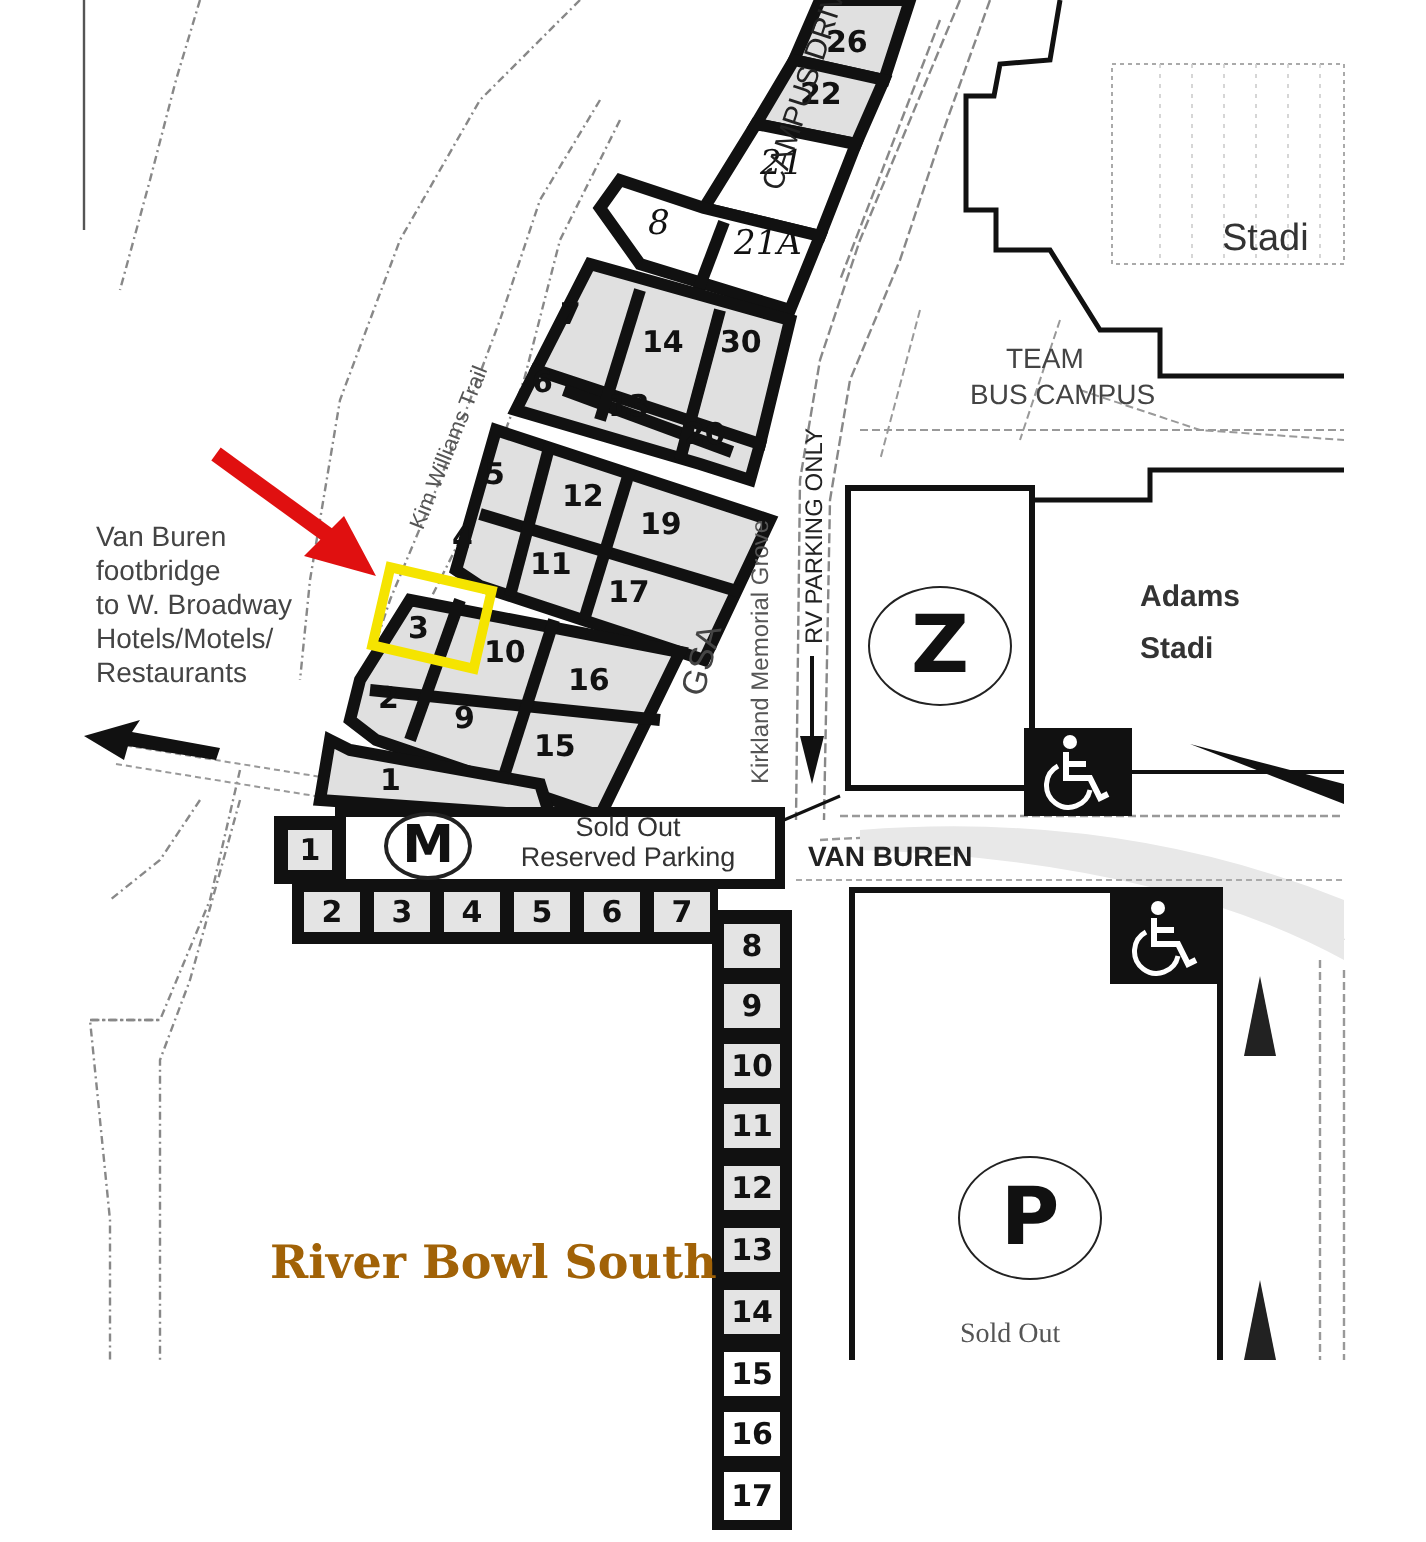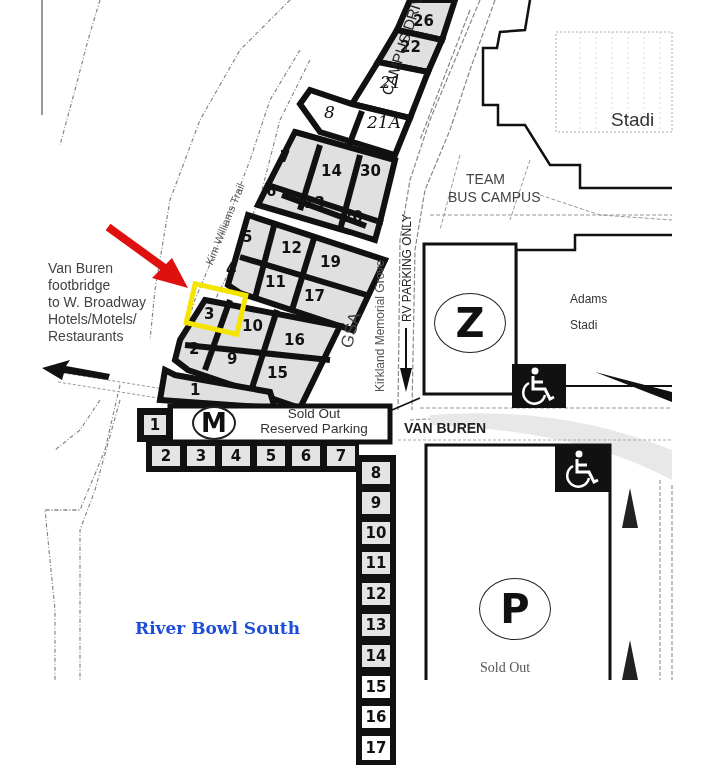--- a/index.html
+++ b/index.html
@@ -1,20 +1,20 @@
 <!DOCTYPE html>
 <html><head>
 <meta charset="utf-8">
 <style>
   html, body { margin: 0; padding: 0; background: #ffffff; }
   body { width: 713px; height: 771px; position: relative; overflow: hidden; font-family: "Liberation Sans", sans-serif; }
   #map { position: absolute; left: 0; top: 0; width: 713px; height: 771px; }
   .lbl { position: absolute; color: #333; font-family: "Liberation Sans", sans-serif; white-space: nowrap; }
   .lot-box { position: absolute; box-sizing: border-box; background: #e4e4e4; border: 5px solid #111; display: flex; align-items: center; justify-content: center; font-family: "DejaVu Sans", sans-serif; font-weight: bold; font-size: 15px; color: #111; }
-  .title { position: absolute; left: 135px; top: 618px; font-family: "DejaVu Serif", serif; font-weight: bold; font-size: 17px; color: #1d4ed8; }
+  .title { position: absolute; left: 135px; top: 618px; font-family: "DejaVu Serif", serif; font-weight: bold; font-size: 23px; color: #a16207; }
   .circle-sym { position: absolute; border-radius: 50%; border: 2px solid #222; background: #fff; display: flex; align-items: center; justify-content: center; font-family: "DejaVu Sans", sans-serif; font-weight: bold; color: #111; box-sizing: border-box; }
   .hc { position: absolute; background: #111; display: flex; align-items: center; justify-content: center; }
 </style>
 </head>
 <body>
 
 <svg id="map" viewBox="0 0 713 771" xmlns="http://www.w3.org/2000/svg">
 
   <g fill="none" stroke="#888" stroke-width="1.2" stroke-dasharray="4 2 1 2">
     <path d="M100 0 L88 40 L75 90 L60 145"></path>
@@ -240,31 +240,31 @@
       <circle cx="16" cy="4" r="3.5" fill="#fff"></circle>
       <path d="M14 9 L14 22 L26 22 L31 32 L35 30" stroke="#fff" stroke-width="3" fill="none"></path>
       <path d="M14 15 L24 15" stroke="#fff" stroke-width="3"></path>
       <path d="M10 16 A11 11 0 1 0 26 28" stroke="#fff" stroke-width="2.5" fill="none"></path>
     </svg>
 </div>
 
 <div class="lbl" style="left:553px;top:60px;font-size:19px;line-height:24px;color:#333;">
   <div style="padding-left:58px;margin-top:48px;">Stadi</div>
 </div>
-<div class="lbl" style="left:448px;top:170px;font-size:14px;line-height:18px;color:#444;">
+<div class="lbl" style="left:485px;top:170px;font-size:14px;line-height:18px;color:#444;">
   <div style="padding-left:18px;">TEAM</div>
   <div>BUS CAMPUS</div>
 </div>
 <div class="lbl" style="left:378px;top:92px;font-size:15px;color:#222;transform:rotate(-72deg);transform-origin:left top;">CAMPUS DRIVE</div>
 
 <div class="lbl" style="left:400px;top:322px;font-size:12px;color:#222;transform:rotate(-90deg);transform-origin:left top;">RV PARKING ONLY</div>
 <div class="lbl" style="left:373px;top:392px;font-size:12px;color:#555;transform:rotate(-90deg);transform-origin:left top;">Kirkland Memorial Grove</div>
 <div class="lbl" style="left:337px;top:345px;font-size:17px;color:#444;transform:rotate(-75deg);transform-origin:left top;">GSA</div>
 <div class="lbl" style="left:203px;top:262px;font-size:11px;color:#555;transform:rotate(-68deg);transform-origin:left top;">Kim Williams Trail</div>
-<div class="lbl" style="left:570px;top:286px;font-size:12px;line-height:26px;color:#333;">
+<div class="lbl" style="left:570px;top:286px;font-size:15px;line-height:26px;color:#333;font-weight:bold;">
   <div>Adams</div>
   <div>Stadi</div>
 </div>
 <div class="lbl" style="left:404px;top:420px;font-size:14px;font-weight:bold;color:#222;">VAN BUREN</div>
 <div class="lbl" style="left:48px;top:260px;font-size:14px;line-height:17px;color:#444;">
   <div>Van Buren</div>
   <div>footbridge</div>
   <div>to W. Broadway</div>
   <div>Hotels/Motels/</div>
   <div>Restaurants</div>

